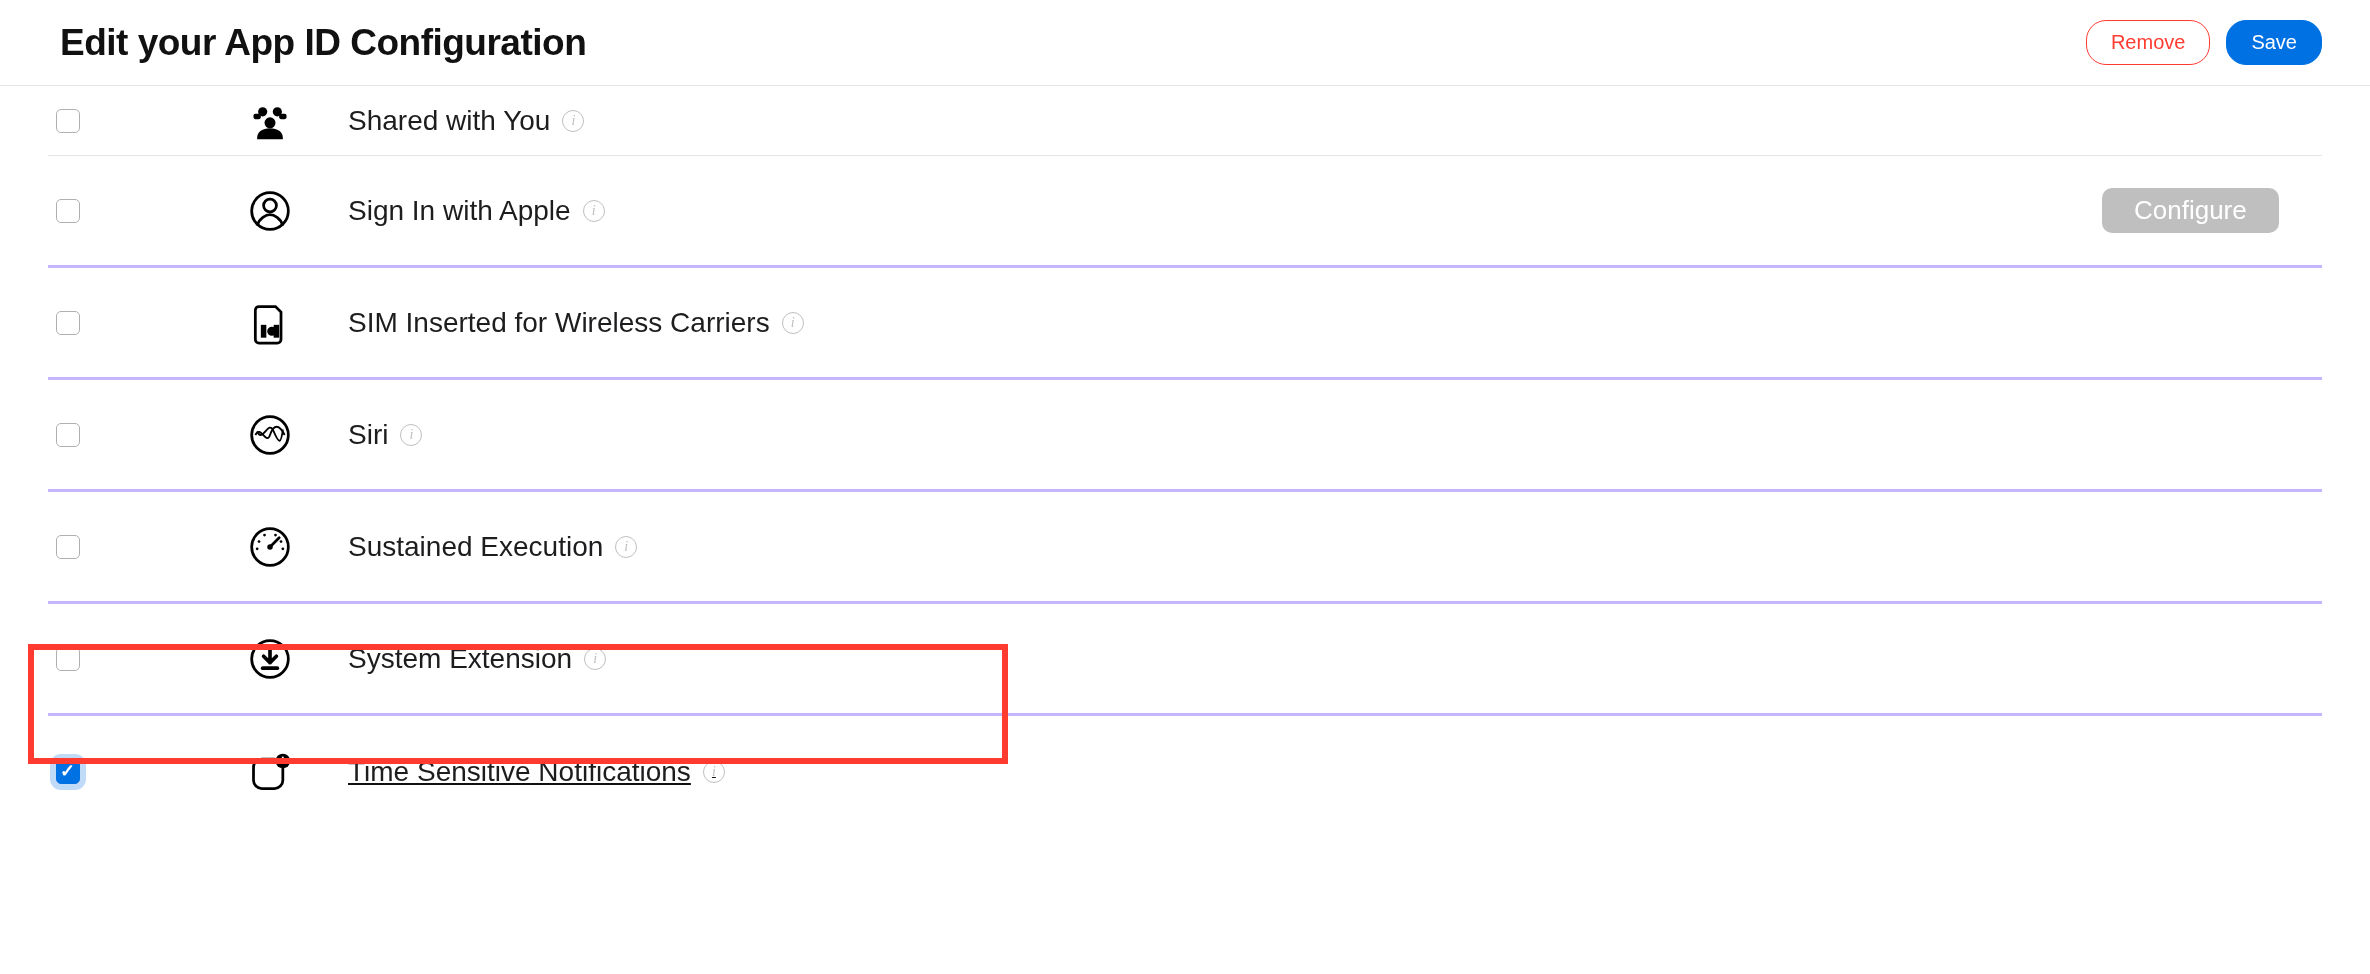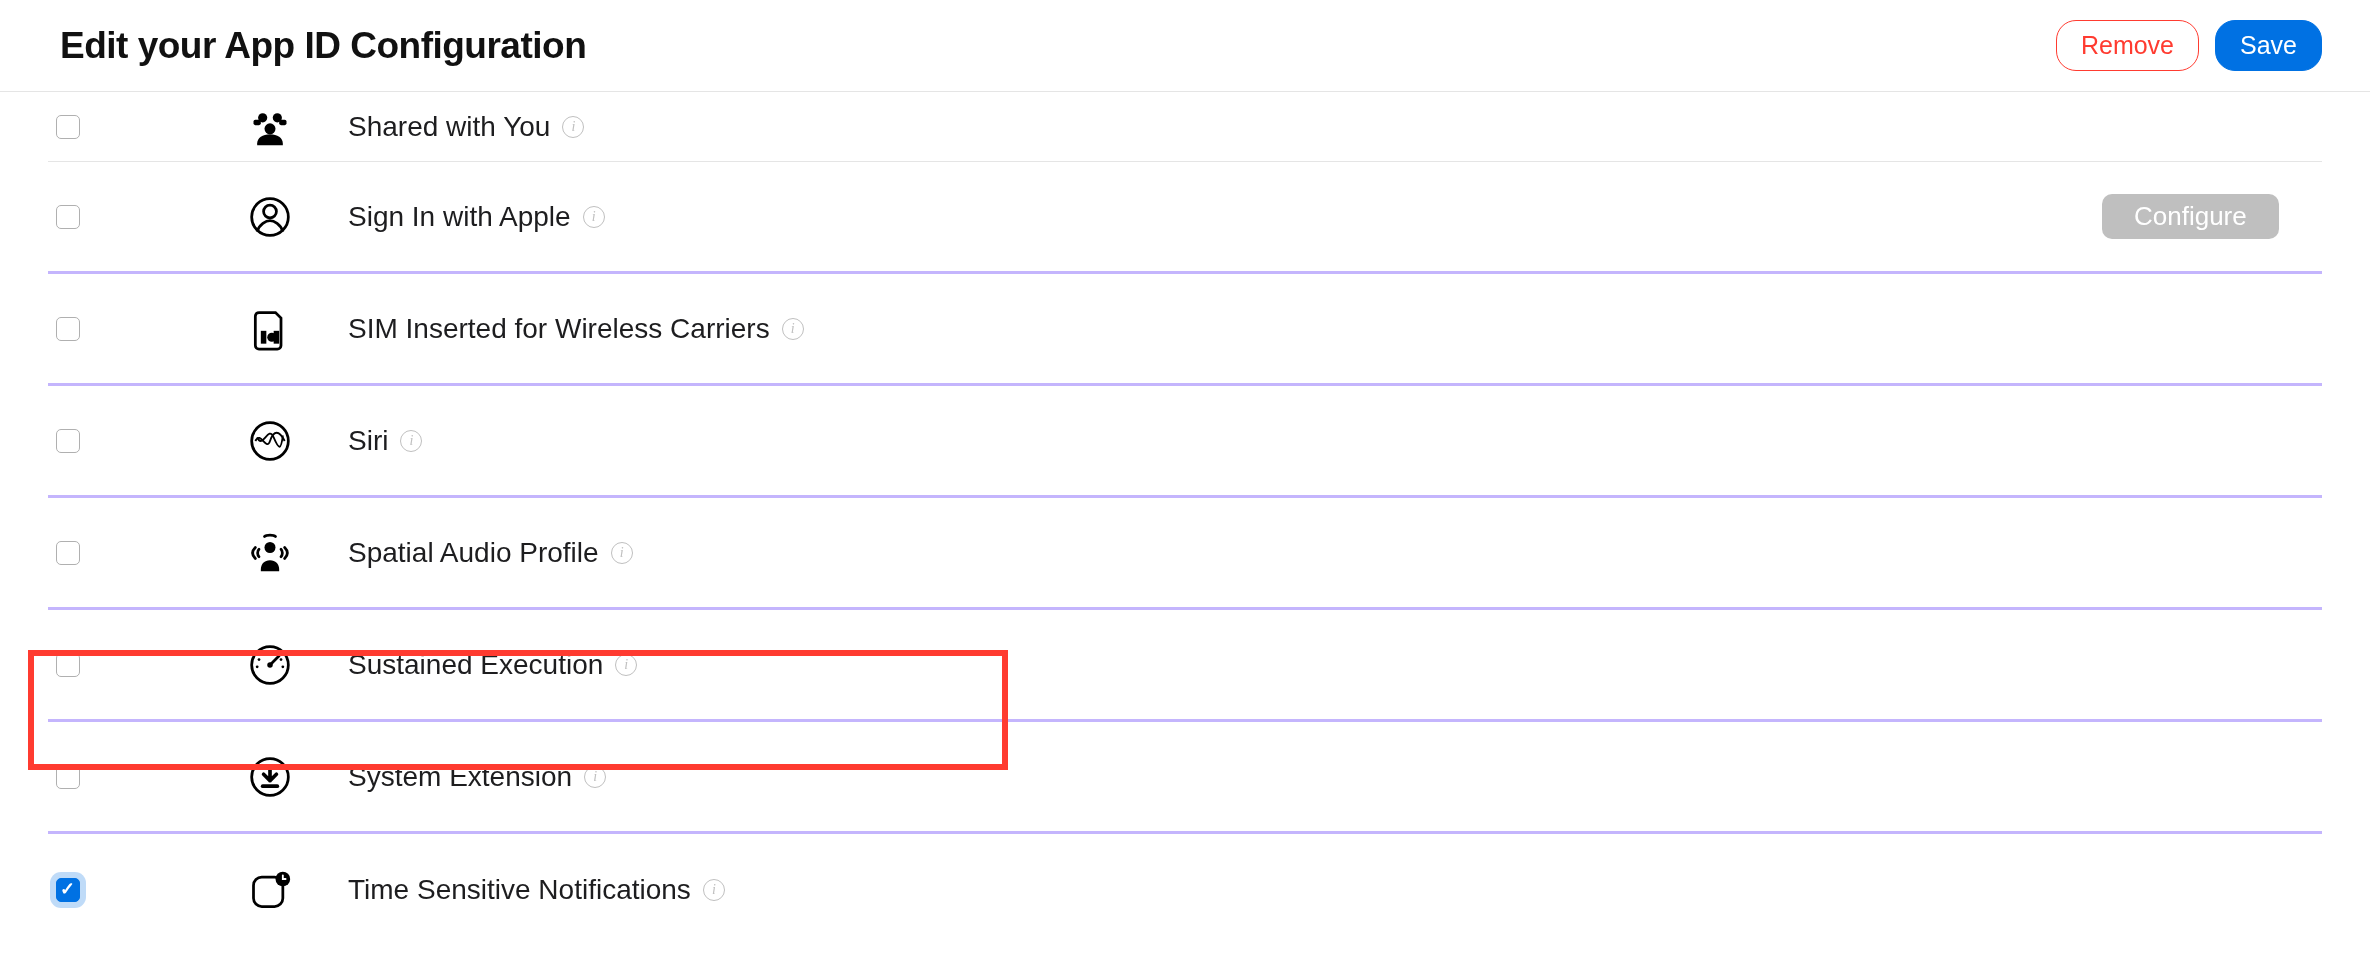--- a/index.html
+++ b/index.html
@@ -16,21 +16,21 @@
     padding: 20px 48px 20px 60px;
     border-bottom: 1px solid #e5e5e5;
   }
   .header h1 {
     font-size: 37px;
     font-weight: 700;
     letter-spacing: -0.5px;
   }
   .header-actions { display: flex; gap: 16px; }
   .btn {
-    font-size: 25px;
+    font-size: 20px;
     font-weight: 400;
     padding: 10px 24px;
     border-radius: 20px;
     cursor: pointer;
     border: 1px solid transparent;
     background: #fff;
   }
   .btn-remove {
     color: #ff3b30;
     border: 1.5px solid #ff3b30;
@@ -226,39 +226,20 @@
           <path d="M10 20c6 14 12-14 18 0s8 14 10-2" fill="none" stroke="#000" stroke-width="2"></path>
         </svg>
     </div>
     <div class="label-cell">
       <span>Siri</span>
       <span class="info-icon"></span>
     </div>
     <div class="action-cell"></div>
   </div>
 
-  <div class="row">
-    <div class="checkbox-cell">
-      <input type="checkbox" style="">
-    </div>
-    <div class="icon-cell">
-      <svg viewBox="0 0 48 48">
-          <circle cx="24" cy="18" r="6" fill="#000"></circle>
-          <path d="M14 42c0-6 4-10 10-10s10 4 10 10v2H14z" fill="#000"></path>
-          <path d="M8 18c-4 4-4 8 0 12M40 18c4 4 4 8 0 12" fill="none" stroke="#000" stroke-width="3" stroke-linecap="round"></path>
-          <path d="M12 20c-2 2-2 6 0 8M36 20c2 2 2 6 0 8" fill="none" stroke="#000" stroke-width="3" stroke-linecap="round"></path>
-          <path d="M18 6c2-2 10-2 12 0" fill="none" stroke="#000" stroke-width="3" stroke-linecap="round"></path>
-        </svg>
-    </div>
-    <div class="label-cell">
-      <span>Spatial Audio Profile</span>
-      <span class="info-icon"></span>
-    </div>
-    <div class="action-cell"></div>
-  </div>
 
   <div class="row">
     <div class="checkbox-cell">
       <input type="checkbox" style="">
     </div>
     <div class="icon-cell">
       <svg viewBox="0 0 48 48">
           <circle cx="24" cy="24" r="20" fill="none" stroke="#000" stroke-width="3"></circle>
           <circle cx="24" cy="24" r="3" fill="#000"></circle>
           <line x1="24" y1="24" x2="34" y2="14" stroke="#000" stroke-width="3" stroke-linecap="round"></line>
@@ -288,21 +269,21 @@
           <line x1="16" y1="34" x2="32" y2="34" stroke="#000" stroke-width="4" stroke-linecap="round"></line>
         </svg>
     </div>
     <div class="label-cell">
       <span>System Extension</span>
       <span class="info-icon"></span>
     </div>
     <div class="action-cell"></div>
   </div>
 
-  <div class="row" style="border-bottom:none;">
+  <div class="row" style="border-bottom:none;text-decoration:underline;">
     <div class="checkbox-cell">
       <input type="checkbox" checked="" class="chk-focus" style="">
     </div>
     <div class="icon-cell">
       <svg viewBox="0 0 48 48">
           <rect x="6" y="10" width="32" height="32" rx="9" fill="none" stroke="#000" stroke-width="3"></rect>
           <circle cx="38" cy="12" r="8" fill="#000"></circle>
           <path d="M38 8v4h3" stroke="#fff" stroke-width="2" fill="none" stroke-linecap="round"></path>
         </svg>
     </div>

